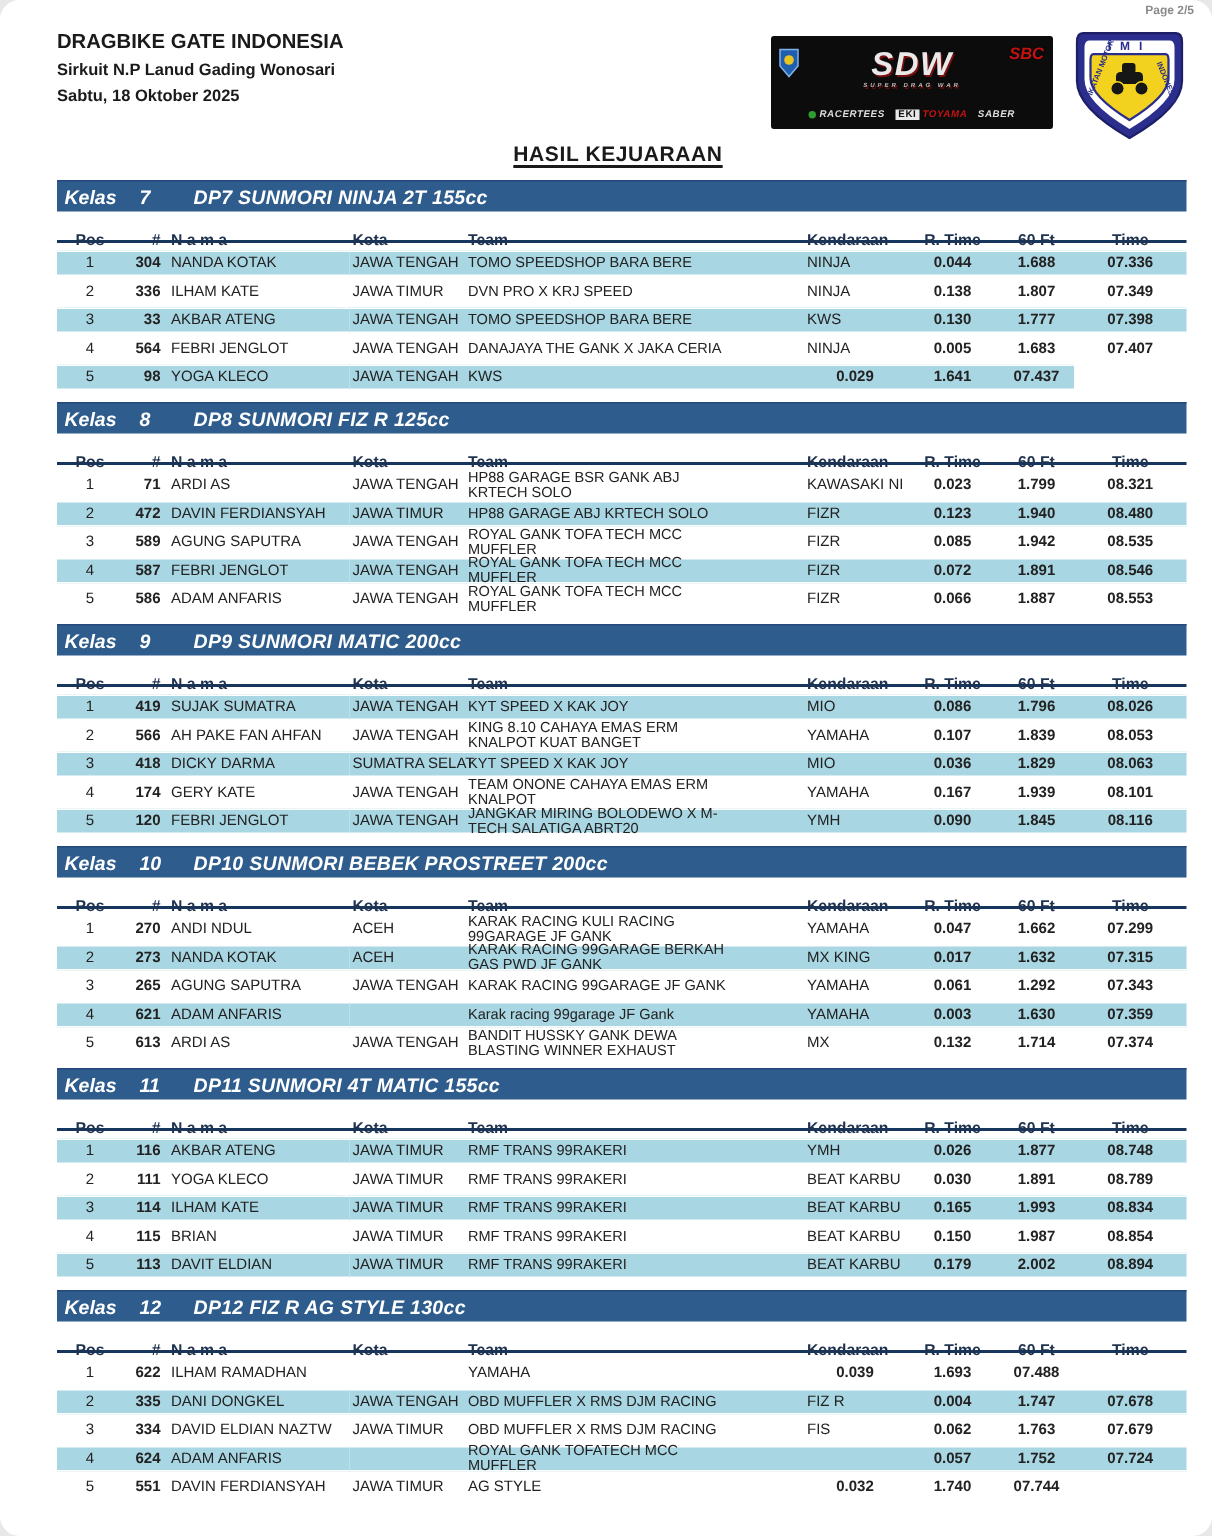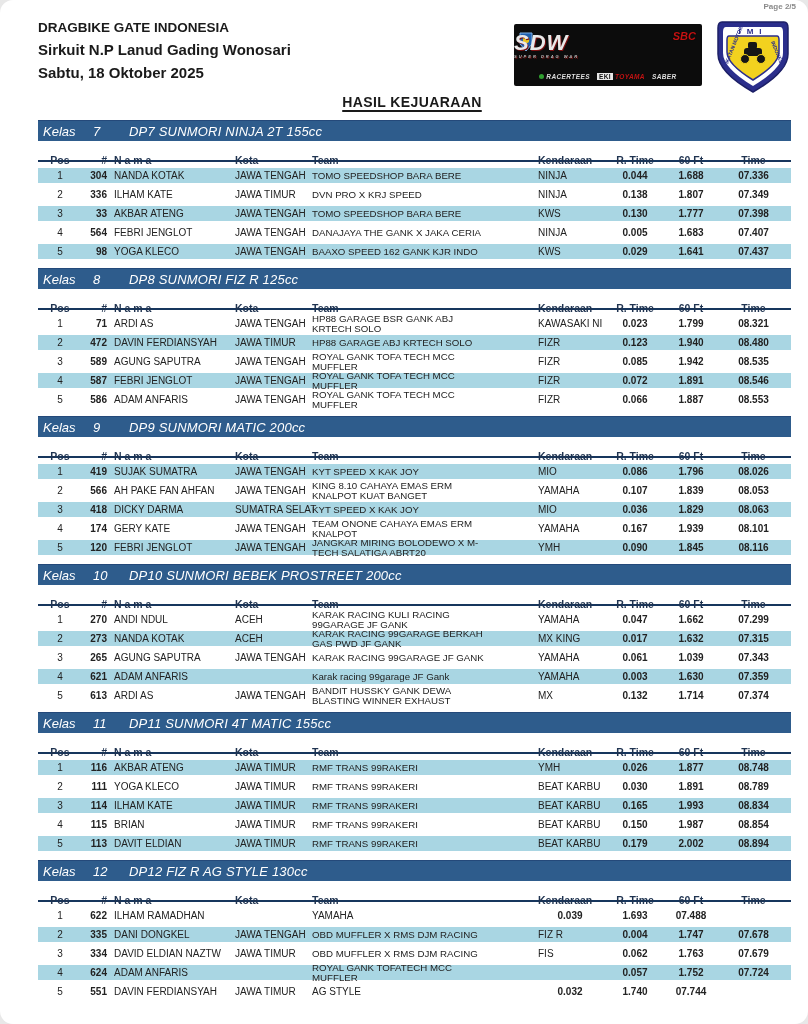--- a/index.html
+++ b/index.html
@@ -5,46 +5,46 @@
   html,body{margin:0;padding:0;background:#e8e8e8;}
   .page{
     width:808px;height:1024px;background:#ffffff;position:relative;
     font-family:"Liberation Sans","DejaVu Sans",sans-serif;color:#1a1a1a;
     overflow:hidden;margin:0 auto;border-radius:13px;
   }
   .page-label{position:absolute;top:2px;right:12px;font-size:8px;color:#8a8a8a;font-weight:bold;}
   .header{display:flex;justify-content:space-between;padding:20px 16px 0 38px;}
   .hl-title1{font-size:13.5px;font-weight:bold;letter-spacing:.1px;margin-bottom:7px;}
   .hl-title2{font-size:13.5px;font-weight:bold;margin-bottom:4px;}
-  .hl-sub{font-size:15px;font-weight:bold;line-height:1.5;}
+  .hl-sub{font-size:11px;font-weight:bold;line-height:1.5;}
   .logos{display:flex;gap:12px;align-items:flex-start;}
   
   .banner{width:188px;height:62px;background:#0c0c0c;border-radius:2px;position:relative;margin-top:4px;overflow:hidden;}
   .banner-shield{position:absolute;left:5px;top:8px;}
-  .banner-sdw{position:absolute;left:0;right:0;top:6px;
+  .banner-sdw{position:absolute;left:0;right:0;top:6px;text-align:center;
     font-size:22px;font-weight:bold;font-style:italic;color:#e9e9e9;letter-spacing:1px;
     text-shadow:1px 1px 0 #7a1010;}
   .banner-sdw small{display:block;font-size:4px;letter-spacing:2px;color:#bbb;margin-top:-2px;}
   .banner-sbc{position:absolute;right:6px;top:6px;color:#c41212;font-weight:bold;font-style:italic;font-size:11px;text-shadow:0 0 1px #000;}
   .banner-sponsors{position:absolute;left:0;right:0;bottom:6px;display:flex;justify-content:center;gap:7px;align-items:center;}
   .sp{font-size:6.5px;font-weight:bold;font-style:italic;color:#ddd;letter-spacing:.4px;display:flex;align-items:center;gap:2px;}
   .sp .dot{width:5px;height:5px;border-radius:50%;background:#2f9e2f;display:inline-block;}
   .sp .eki{background:#e8e8e8;color:#111;padding:0 2px;font-style:normal;}
   .sp .red{color:#c41212;}
   
   .imi{width:78px;height:74px;position:relative;}
   
   .main-title{text-align:center;font-size:14px;font-weight:bold;letter-spacing:.4px;
     text-decoration:underline;text-underline-offset:3px;text-decoration-thickness:1.5px;
     margin-top:0px;padding-left:16px;}
   
   #sections{padding:10px 17px 0 38px;}
   .kelas{margin-bottom:7px;}
   .kelas-bar{height:20px;background:#2e5c8c;color:#fff;display:flex;align-items:center;
-    font-weight:normal;font-style:italic;font-size:13px;border-top:1px solid #24497a;}
+    font-weight:bold;font-style:italic;font-size:13px;border-top:1px solid #24497a;}
   .k-label{margin-left:5px;width:50px;}
   .k-no{width:26px;}
   .k-title{margin-left:10px;letter-spacing:.2px;}
   .trow-grid{display:grid;grid-template-columns:44px 30px 121px 77px 226px 68px 62px 50px 75px;}
   .thead{height:19px;align-items:center;border-bottom:2.5px solid #17365d;margin-bottom:4px;}
   .thead .cell{font-weight:bold;font-size:10.5px;color:#1f3350;}
   .trow{height:19px;align-items:center;}
   .trow.shaded .cell{background:#a9d6e3;}
   .trow .cell{height:17px;display:flex;align-items:center;border-top:1px solid #fff;border-bottom:1px solid #fff;}
   .cell{font-size:10px;color:#222;overflow:visible;white-space:nowrap;box-sizing:border-box;}
@@ -184,23 +184,20 @@
           <div class="cell c5">NINJA</div>
           <div class="cell c6">0.005</div>
           <div class="cell c7">1.683</div>
           <div class="cell c8">07.407</div>
         </div>
         <div class="trow trow-grid shaded">
           <div class="cell c0">5</div>
           <div class="cell c1">98</div>
           <div class="cell c2">YOGA KLECO</div>
           <div class="cell c3">JAWA TENGAH</div>
-          <div class="cell c4">
-            <span class="tw">BAAXO SPEED 162 GANK KJR INDO</span>
-          </div>
           <div class="cell c5">KWS</div>
           <div class="cell c6">0.029</div>
           <div class="cell c7">1.641</div>
           <div class="cell c8">07.437</div>
         </div>
       </section>
       <section class="kelas">
         <div class="kelas-bar">
           <span class="k-label">Kelas</span>
           <span class="k-no">8</span>
@@ -412,21 +409,21 @@
         <div class="trow trow-grid">
           <div class="cell c0">3</div>
           <div class="cell c1">265</div>
           <div class="cell c2">AGUNG SAPUTRA</div>
           <div class="cell c3">JAWA TENGAH</div>
           <div class="cell c4">
             <span class="tw">KARAK RACING 99GARAGE JF GANK</span>
           </div>
           <div class="cell c5">YAMAHA</div>
           <div class="cell c6">0.061</div>
-          <div class="cell c7">1.039</div>
+          <div class="cell c7">1.292</div>
           <div class="cell c8">07.343</div>
         </div>
         <div class="trow trow-grid shaded">
           <div class="cell c0">4</div>
           <div class="cell c1">621</div>
           <div class="cell c2">ADAM ANFARIS</div>
           <div class="cell c3"></div>
           <div class="cell c4">
             <span class="tw">Karak racing 99garage JF Gank</span>
           </div>

